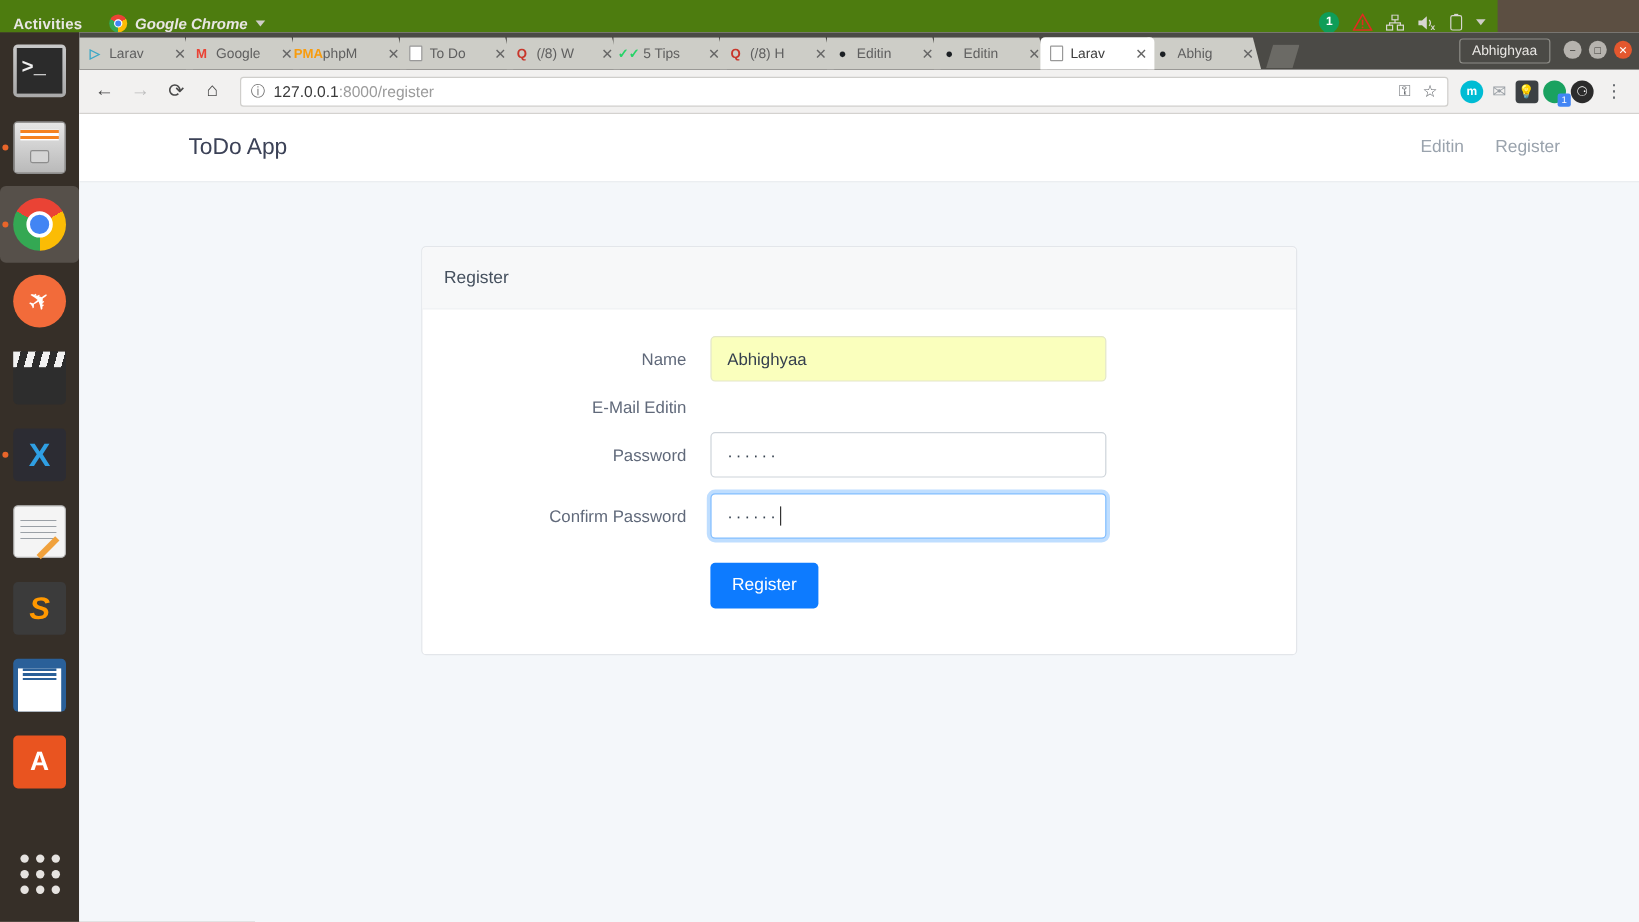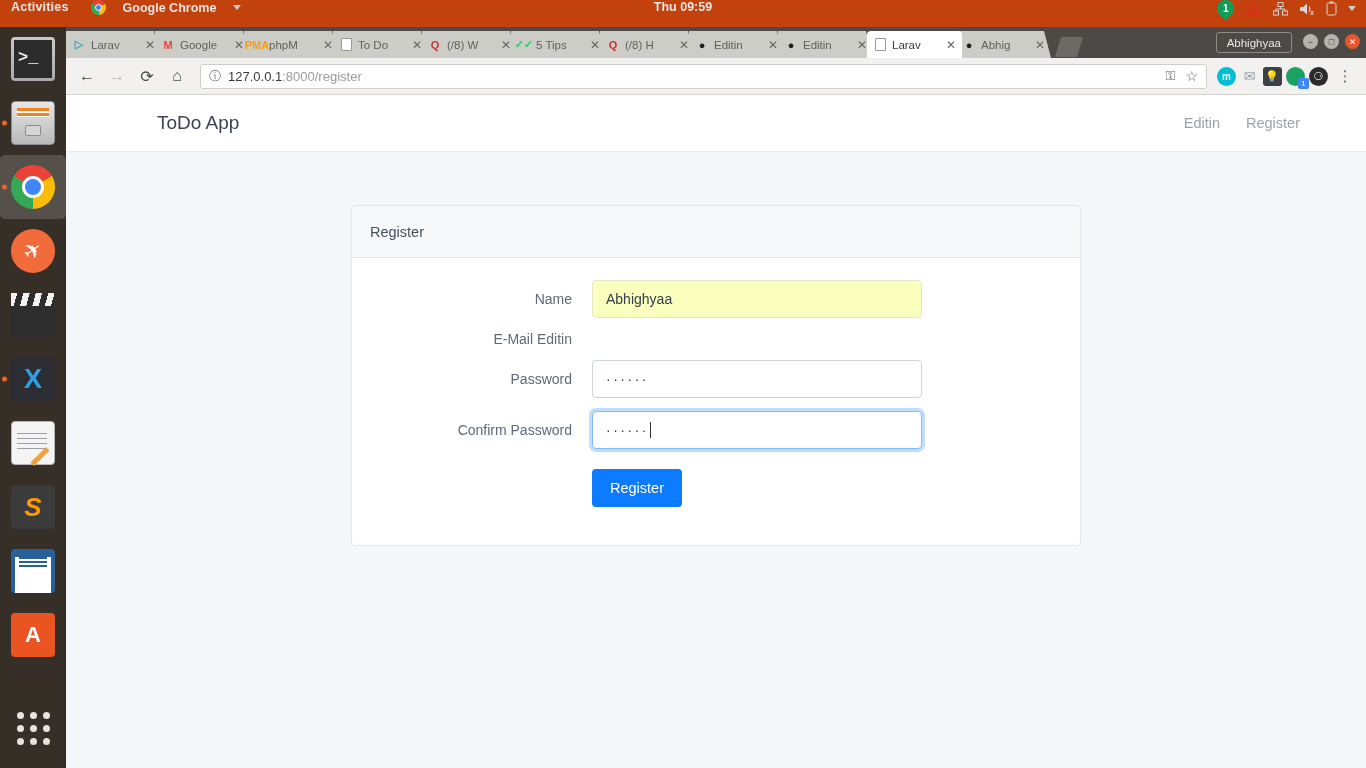--- a/index.html
+++ b/index.html
@@ -6,27 +6,27 @@
   html, body {
     width: 1366px; height: 768px;
     overflow: hidden;
     font-family: "Liberation Sans", sans-serif;
     background: #5c4f42;
   }
 
   
   #topbar {
     position: absolute; top: 0; left: 0;
-    width: 1366px; height: 27px;
-    background: #c2410c;
-    display: flex; align-items: flex-start;
+    width: 1248px; height: 27px;
+    background: #4d7c0f;
+    display: flex; align-items: flex-end;
     color: #e8e6e3; font-size: 12.5px; font-weight: bold;
   }
   #activities { margin-left: 11px; letter-spacing: .2px; }
-  .tb-app { display: flex; align-items: center; margin-left: 22px; gap: 17px; }
+  .tb-app { display: flex; align-items: center; margin-left: 22px; gap: 7px; font-style: italic; }
   .chrome-dot {
     width: 15px; height: 15px; border-radius: 50%;
     background:
       conic-gradient(from -60deg, #ea4335 0deg 120deg, #fbbc05 120deg 240deg, #34a853 240deg 360deg);
     position: relative;
   }
   .chrome-dot::after {
     content: ""; position: absolute; inset: 4px;
     background: #4285f4; border-radius: 50%;
     border: 1.5px solid #fff;
@@ -303,21 +303,20 @@
 </head>
 <body>
 
 <div id="topbar">
   <div id="activities">Activities</div>
   <div class="tb-app">
     <div class="chrome-dot"></div>
     <span>Google Chrome</span>
     <span class="caret-d"></span>
   </div>
-  <div id="tb-clock">Thu 09:59</div>
   <div id="tb-right">
     <div class="badge-pin">
       <span>1</span>
     </div>
     <svg width="17" height="15" viewBox="0 0 17 15">
       <path d="M8.5 1 L16 14 L1 14 Z" fill="none" stroke="#e02b20" stroke-width="1.3"></path>
       <line x1="8.5" y1="5.5" x2="8.5" y2="10" stroke="#e02b20" stroke-width="1.3"></line>
       <circle cx="8.5" cy="11.8" r="0.8" fill="#e02b20"></circle>
     </svg>
     <svg width="15" height="14" viewBox="0 0 15 14">

